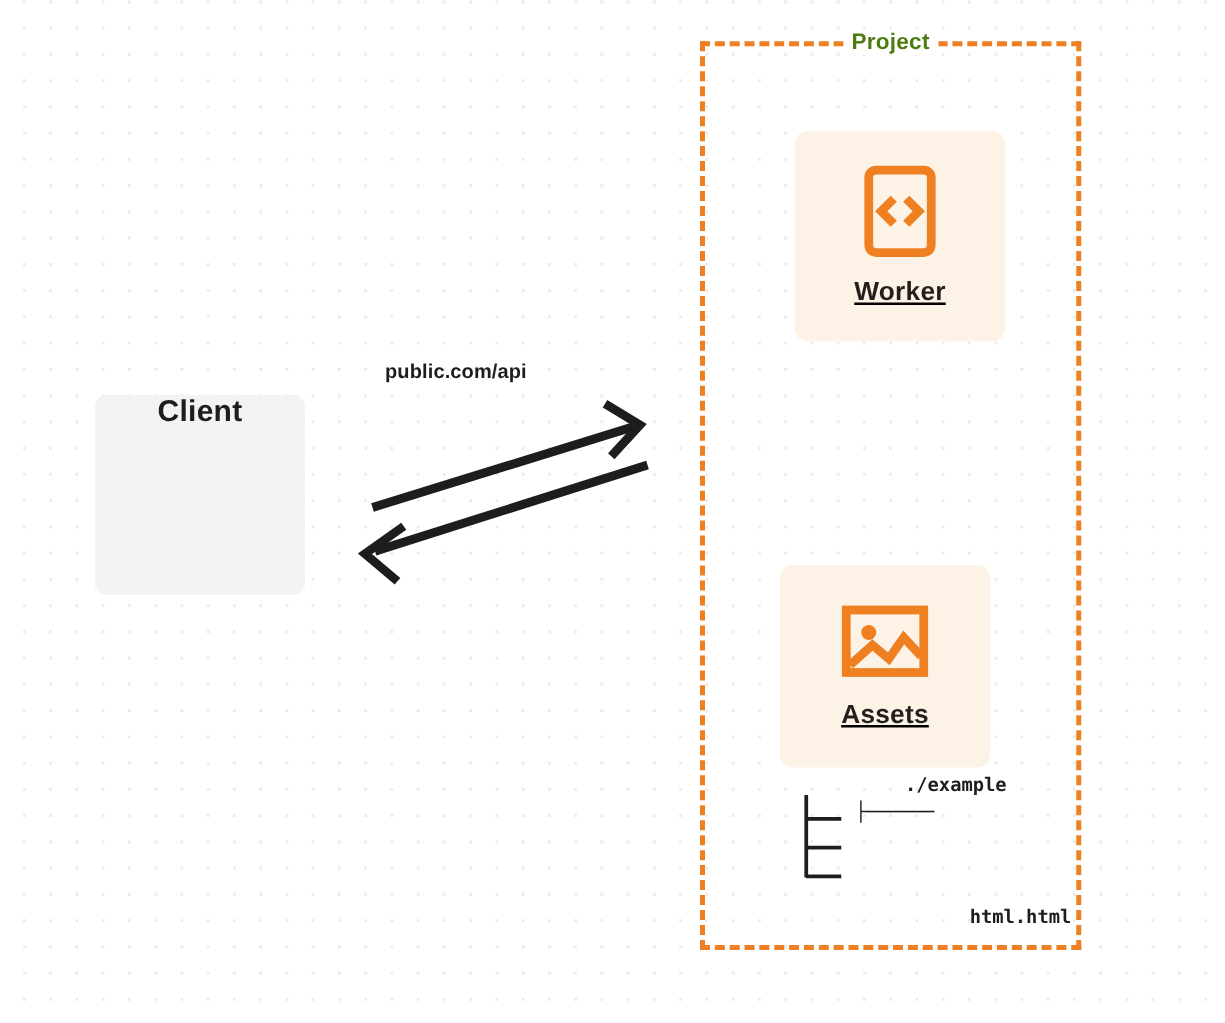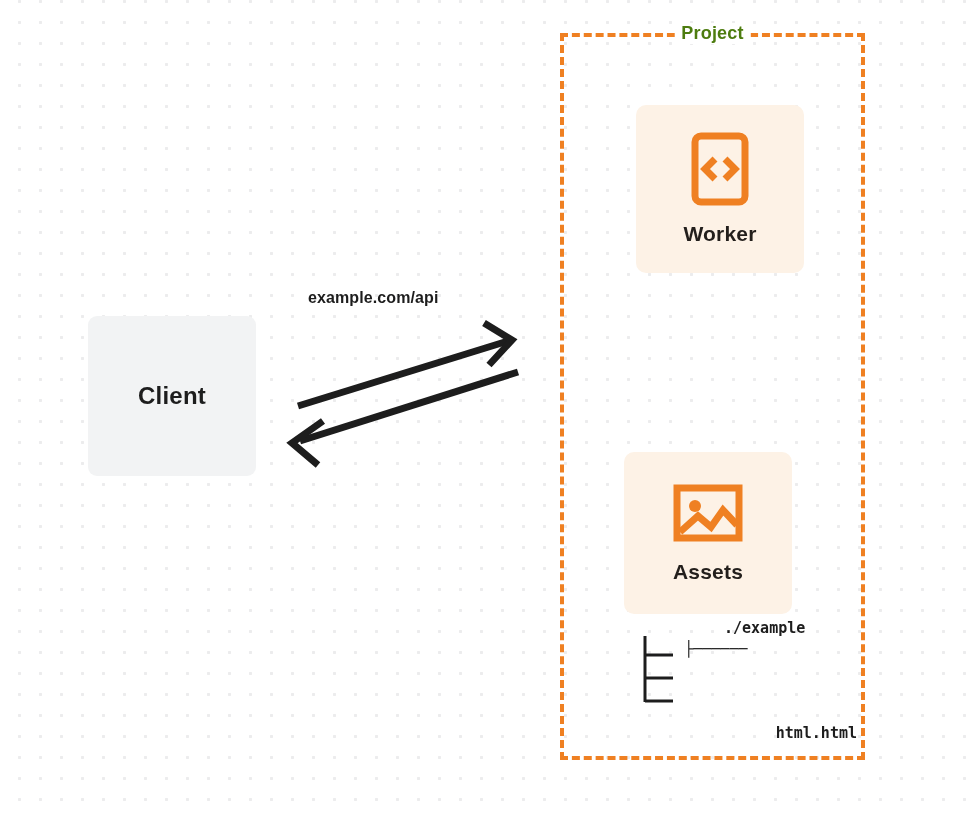--- a/index.html
+++ b/index.html
@@ -15,28 +15,28 @@
     background-image: radial-gradient(circle, #ececed 1.4px, transparent 1.5px);
     background-size: 21px 21px;
     background-position: 9px 12px;
     overflow: hidden;
     font-family: "Liberation Sans", sans-serif;
   }
 
   
   .client-box {
     position: absolute;
-    left: 88px;
+    left: 76px;
     top: 316px;
     width: 168px;
     height: 160px;
     background: #f2f3f4;
     border-radius: 9px;
     display: flex;
-    align-items: center;
+    align-items: flex-start;
     justify-content: center;
   }
   .client-label {
     font-size: 24px;
     font-weight: bold;
     color: #1d1d1d;
     letter-spacing: 0.2px;
   }
 
   
@@ -85,20 +85,21 @@
 
   
   .card {
     position: absolute;
     background: #fdf2e6;
     border-radius: 10px;
     display: flex;
     flex-direction: column;
     align-items: center;
     justify-content: center;
+    text-decoration: underline;
   }
   .card-worker {
     left: 72px;
     top: 68px;
     width: 168px;
     height: 168px;
   }
   .card-assets {
     left: 60px;
     top: 415px;
@@ -145,21 +146,21 @@
 </style>
 </head>
 <body>
 
 <div id="canvas">
 
   <div class="client-box">
     <span class="client-label">Client</span>
   </div>
 
-  <div class="arrow-label">example.com/api</div>
+  <div class="arrow-label">public.com/api</div>
 
   <svg class="arrow-layer" viewBox="0 0 980 818">
     <g stroke="#1d1d1d" stroke-width="7" fill="none" stroke-linecap="butt" stroke-linejoin="miter">
       <line x1="298" y1="406" x2="508" y2="341"></line>
       <polyline points="484,323 512,340 489,365"></polyline>
       <line x1="518" y1="372" x2="300" y2="441"></line>
       <polyline points="323,421 292,443 318,465"></polyline>
     </g>
   </svg>
 

